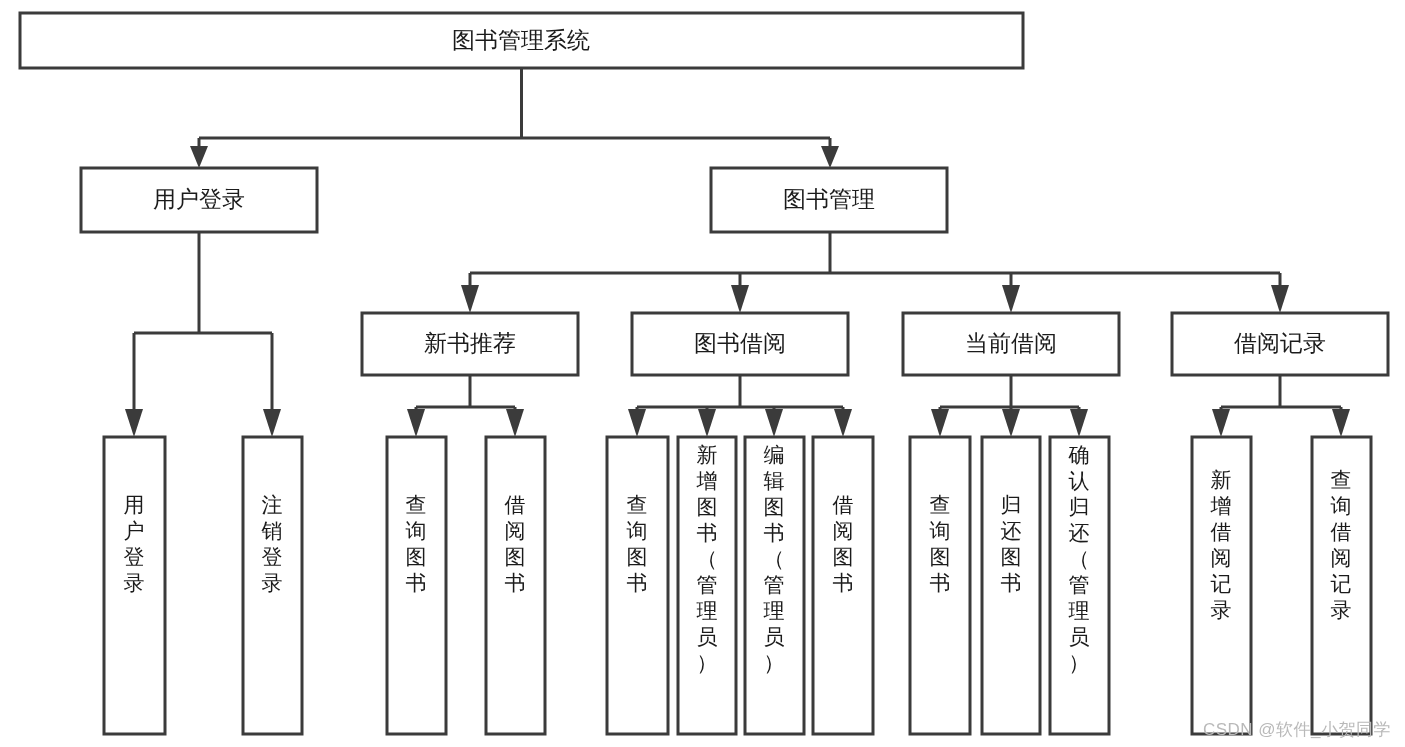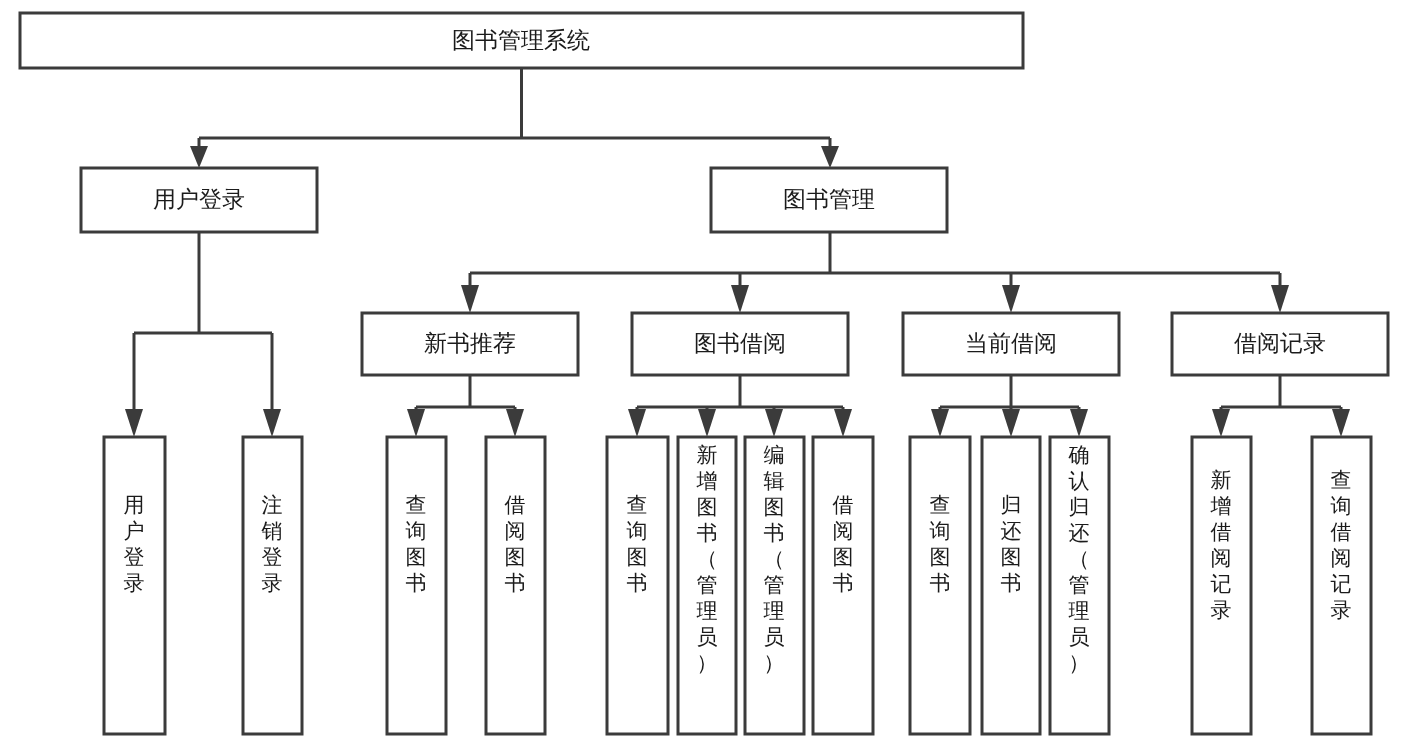--- a/index.html
+++ b/index.html
@@ -211,13 +211,14 @@
     <g>
       <rect class="node-box" x="1192" y="437" width="59" height="297"></rect>
       <text class="node-label-v" x="1221" y="487"><tspan x="1221" y="487">新</tspan><tspan x="1221" y="513">增</tspan><tspan x="1221" y="539">借</tspan><tspan x="1221" y="565">阅</tspan><tspan x="1221" y="591">记</tspan><tspan x="1221" y="617">录</tspan></text>
     </g>
     <g>
       <rect class="node-box" x="1312" y="437" width="59" height="297"></rect>
       <text class="node-label-v" x="1341" y="487"><tspan x="1341" y="487">查</tspan><tspan x="1341" y="513">询</tspan><tspan x="1341" y="539">借</tspan><tspan x="1341" y="565">阅</tspan><tspan x="1341" y="591">记</tspan><tspan x="1341" y="617">录</tspan></text>
     </g>
   </svg>
 
+  <div class="watermark">CSDN @软件_小贺同学</div>
 </div>
 
 </body></html>

